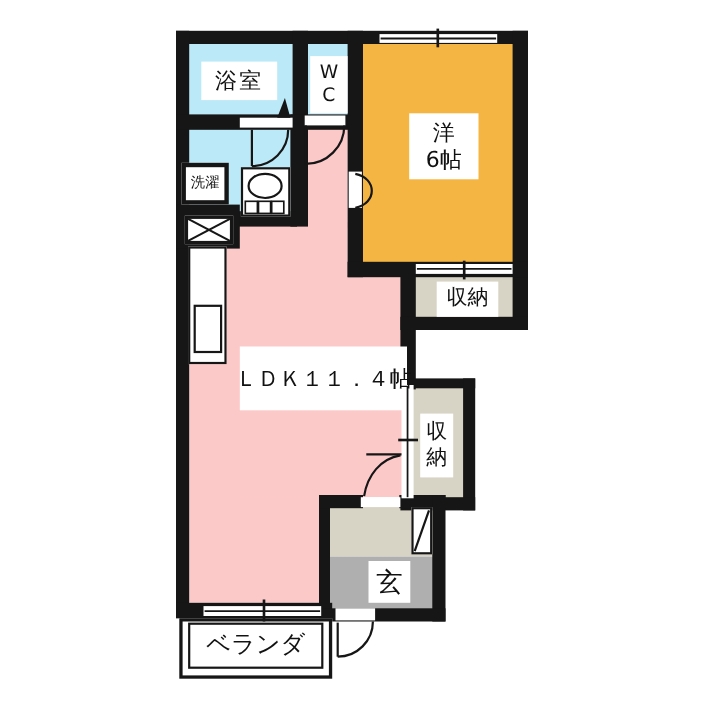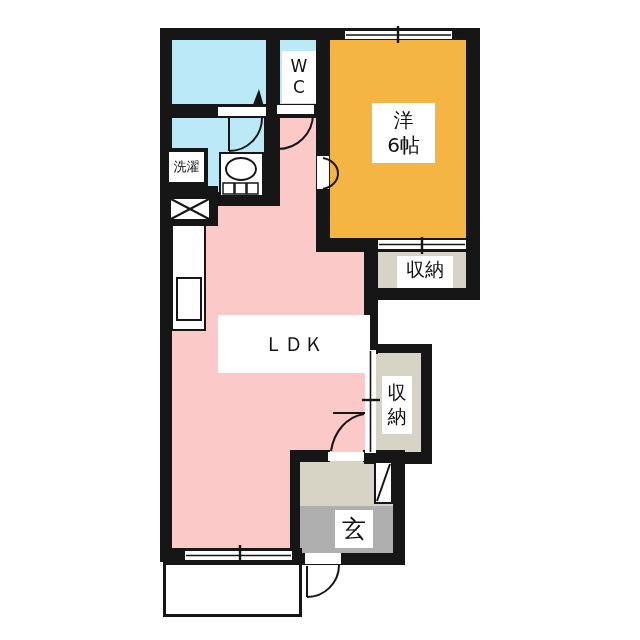--- a/index.html
+++ b/index.html
@@ -76,38 +76,45 @@
 
   <div class="obj lbl" style="left:165px;top:148px;width:43px;height:38px;border:4px solid var(--wall);font-size:13px;z-index:4;justify-content:center;">
     <span>洗濯</span>
   </div>
   <div class="obj" style="left:168px;top:196px;width:44px;height:26px;border:3px solid var(--wall);"></div>
   <div class="obj" style="left:171px;top:224px;width:35px;height:107px;border:2.5px solid var(--wall);"></div>
   <div class="obj" style="left:176px;top:277px;width:26px;height:44px;border:2.5px solid var(--wall);z-index:5;"></div>
   <div class="obj" style="left:219px;top:152px;width:45px;height:45px;border:2.5px solid var(--wall);"></div>
   <div class="obj" style="left:374px;top:461px;width:19px;height:43px;border:2.5px solid var(--wall);z-index:5;"></div>
   <div class="obj" style="left:163px;top:562px;width:139px;height:55px;border:3px solid var(--wall);z-index:2;"></div>
+  <div class="obj lbl" style="left:171px;top:566px;width:123px;height:42px;border:2px solid var(--wall);font-size:22px;z-index:3;">
+    <span>ベランダ</span>
+  </div>
 
+  <div class="lbl" style="left:183px;top:56px;width:69px;height:35px;font-size:20px;letter-spacing:2px;">
+    <span>浴室</span>
+  </div>
   <div class="lbl" style="left:282px;top:51px;width:34px;height:52px;font-size:17px;flex-direction:column;">
     <span>W</span>
     <span>C</span>
   </div>
   <div class="lbl" style="left:372px;top:103px;width:63px;height:60px;font-size:20px;flex-direction:column;">
     <span>洋</span>
     <span>6帖</span>
   </div>
   <div class="lbl" style="left:397px;top:256px;width:56px;height:32px;font-size:19px;font-family:Liberation Mono, monospace;">
     <span>収納</span>
   </div>
   <div class="lbl" style="left:382px;top:376px;width:30px;height:58px;font-size:19px;flex-direction:column;">
     <span>収</span>
     <span>納</span>
   </div>
   <div class="lbl" style="left:218px;top:315px;width:152px;height:58px;font-size:20px;flex-direction:row;">
     <span>ＬＤＫ</span>
+    <span>１１．４帖</span>
   </div>
   <div class="lbl" style="left:335px;top:510px;width:38px;height:38px;font-size:24px;">
     <span>玄</span>
   </div>
 
   <svg class="overlay" width="640" height="640" viewBox="0 0 640 640">
 
     <line x1="346" y1="35" x2="451" y2="35" stroke="#161616" stroke-width="1.6"></line>
     <line x1="379" y1="244.5" x2="465" y2="244.5" stroke="#161616" stroke-width="1.6"></line>
     <line x1="186" y1="555.5" x2="291" y2="555.5" stroke="#161616" stroke-width="1.6"></line>

